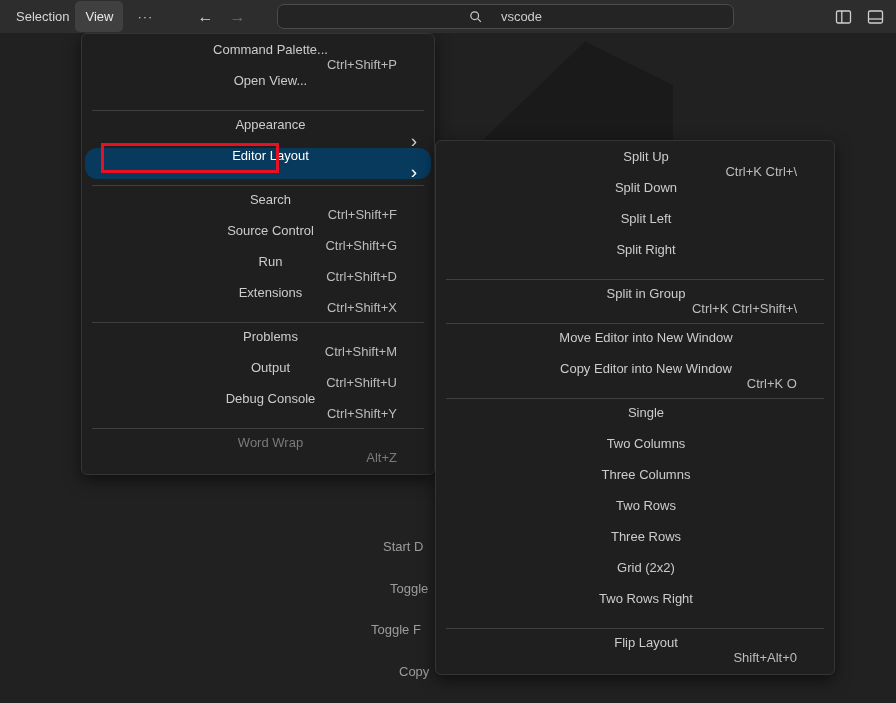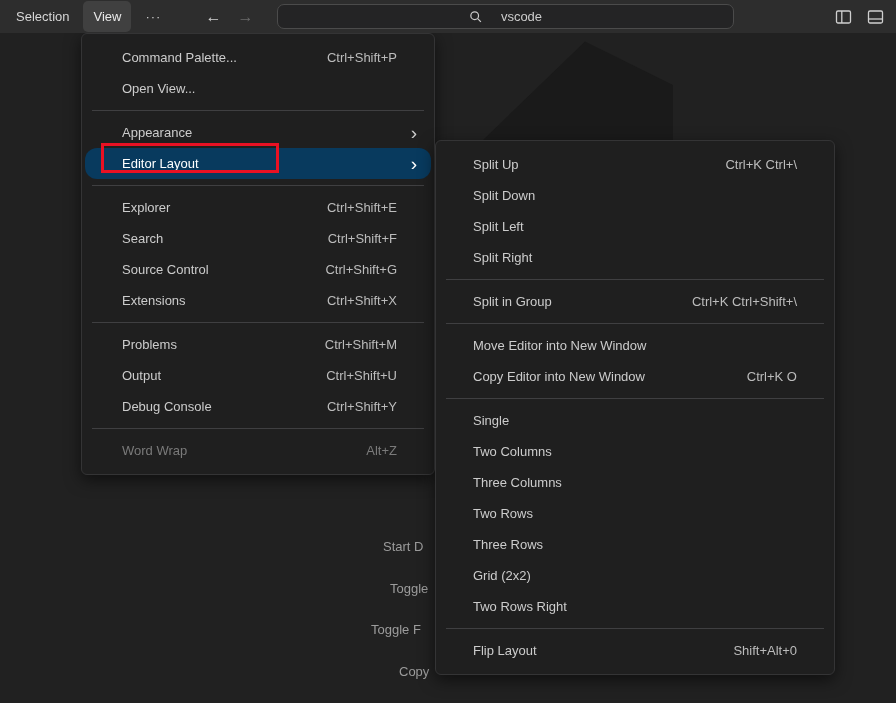--- a/index.html
+++ b/index.html
@@ -4,42 +4,42 @@
 <style>
   html,body{margin:0;padding:0;background:#111;}
   .screen{position:relative;width:896px;height:703px;overflow:hidden;background:#212121;
           font-family:"Liberation Sans","DejaVu Sans",sans-serif;font-size:13px;color:#cccccc;}
 
   
   .titlebar{position:absolute;left:0;top:0;width:896px;height:33px;background:#2d2d2d;
             display:flex;align-items:center;z-index:30;}
   .tb-menu{padding:4px 6px;border-radius:5px;color:#d6d6d6;cursor:default;}
   .tb-menu.first{margin-left:10px;}
-  .tb-menu.active{background:#404040;margin-left:8px;padding:8px 10px;color:#e8e8e8;}
+  .tb-menu.active{background:#404040;padding:8px 10px;color:#e8e8e8;}
   .tb-menu.overflow{margin-left:8px;letter-spacing:1px;color:#cccccc;}
   .nav-arrow{font-size:16px;line-height:1;color:#d0d0d0;}
   .nav-arrow.back{margin-left:38px;}
   .nav-arrow.fwd{margin-left:16px;color:#6a6a6a;}
   .searchbox{position:absolute;left:277px;top:4px;width:457px;height:25px;box-sizing:border-box;
              background:#242425;border:1px solid #4b4b4b;border-radius:7px;
              display:flex;align-items:center;justify-content:center;gap:18px;color:#cccccc;}
   .tb-right{position:absolute;right:12px;top:0;height:33px;display:flex;align-items:center;gap:15px;}
 
   
   .watermark{position:absolute;left:473px;top:34px;width:200px;height:106px;background:#1a1a1a;
              clip-path:polygon(5% 100%,56% 7%,100% 48%,100% 100%);z-index:1;}
   .bg-label{position:absolute;color:#9c9c9c;z-index:2;white-space:nowrap;}
 
   
   .menu{position:absolute;background:#1f1f1f;border:1px solid #343435;border-radius:6px;
         box-shadow:0 5px 16px rgba(0,0,0,.55);padding:8px 0;box-sizing:border-box;}
   #view-menu{left:81px;top:33px;width:354px;z-index:10;}
   #editor-layout-submenu{left:435px;top:140px;width:400px;z-index:11;}
   .mi{height:31px;display:flex;align-items:center;margin:0 3px;border-radius:4px;
-      padding:0 12px 0 37px;cursor:default;}
+      padding:0 12px 0 37px;cursor:default;flex-direction:column;}
   #view-menu .mi{padding-left:37px;}
   #editor-layout-submenu .mi{padding-left:34px;align-items:center;}
   .mi .label{flex:0 0 auto;}
   .mi .shortcut{margin-left:auto;color:#bcbcbc;padding-right:22px;}
   .mi .chevron{margin-left:auto;font-size:19px;line-height:17px;color:#cccccc;padding-right:2px;}
   .mi.highlight{background:#083a5e;color:#ffffff;border-radius:12px;}
   .mi.highlight .chevron{color:#ffffff;}
   .mi.disabled{color:#7a7a7a;}
   .mi.disabled .shortcut{color:#7a7a7a;}
   .sep{height:1px;background:#3f3f41;margin:6px 10px;}
@@ -103,30 +103,30 @@
       <div class="mi">
         <span class="label">Appearance</span>
         <span class="chevron">›</span>
       </div>
       <div class="mi highlight">
         <span class="label">Editor Layout</span>
         <span class="chevron">›</span>
       </div>
       <div class="sep"></div>
       <div class="mi">
-        <span class="label">Explorer</span>
-        <span class="shortcut">Ctrl+Shift+E</span>
-      </div>
-      <div class="mi">
         <span class="label">Search</span>
         <span class="shortcut">Ctrl+Shift+F</span>
       </div>
       <div class="mi">
         <span class="label">Source Control</span>
         <span class="shortcut">Ctrl+Shift+G</span>
+      </div>
+      <div class="mi">
+        <span class="label">Run</span>
+        <span class="shortcut">Ctrl+Shift+D</span>
       </div>
       <div class="mi">
         <span class="label">Extensions</span>
         <span class="shortcut">Ctrl+Shift+X</span>
       </div>
       <div class="sep"></div>
       <div class="mi">
         <span class="label">Problems</span>
         <span class="shortcut">Ctrl+Shift+M</span>
       </div>

